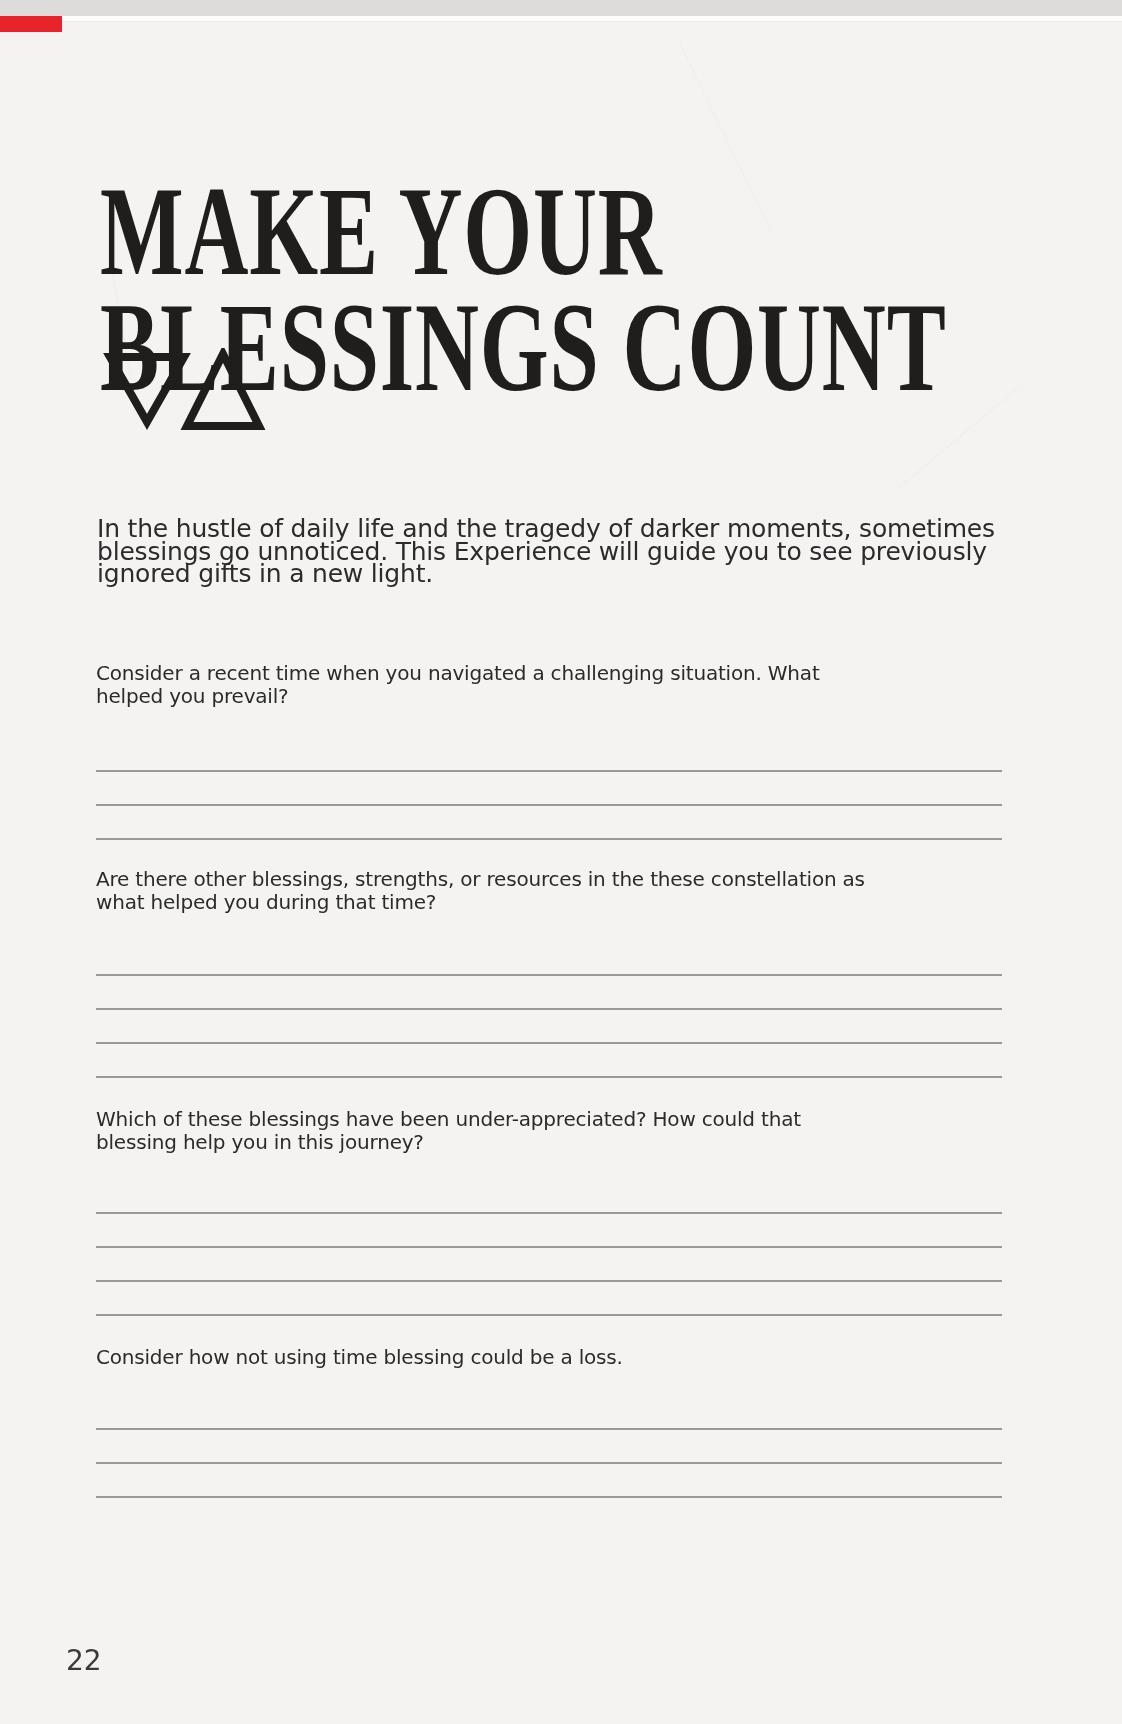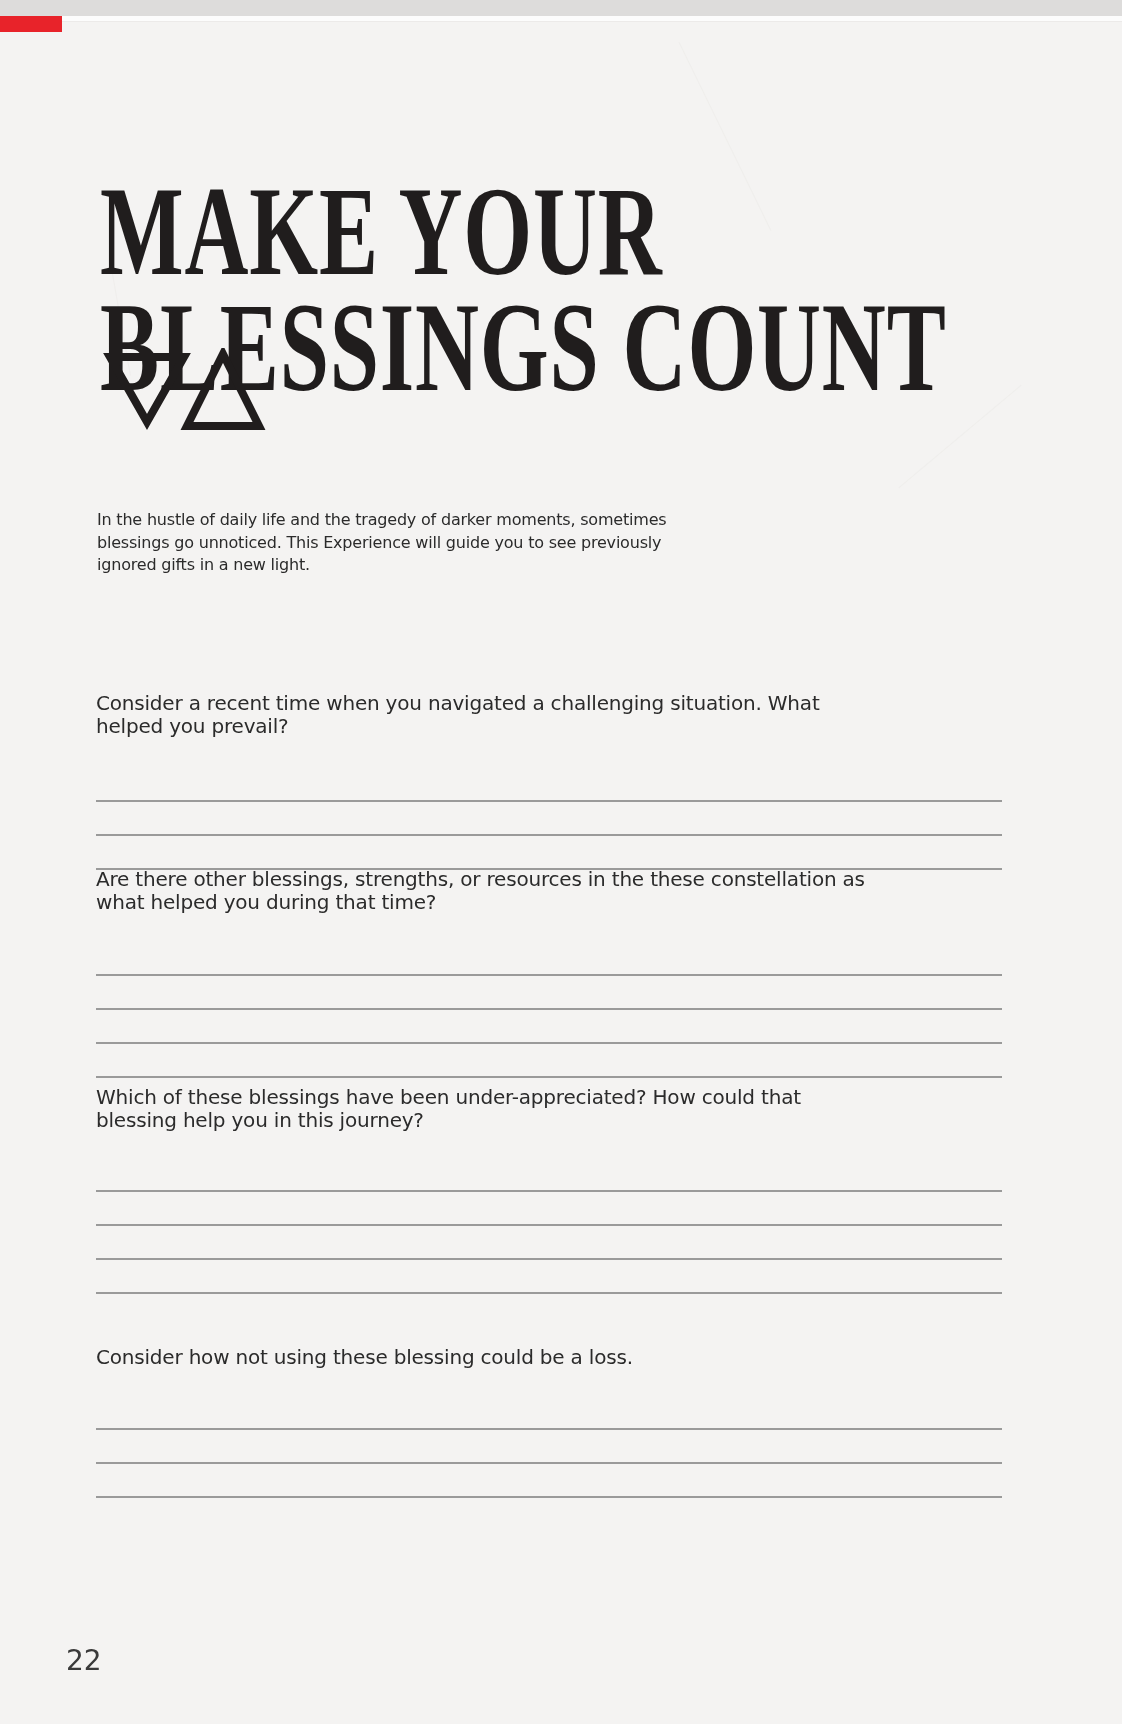--- a/index.html
+++ b/index.html
@@ -29,21 +29,21 @@
     transform:scale(0.82,1.18);
     transform-origin:top left;
     white-space:nowrap;
   }
   .title .tline{display:block;}
 
   .tri-decoration{position:absolute;left:102px;top:332px;}
 
   .intro{
     position:absolute;left:97px;top:477px;width:900px;
-    font-size:16px;line-height:22.5px;letter-spacing:-0.2px;
+    font-size:25px;line-height:22.5px;letter-spacing:-0.2px;
     color:var(--body-text,#2b2b2b);
     white-space:pre-line;
   }
 
   .prompt-block{position:absolute;left:96px;width:908px;}
   .prompt-block .q{
     font-size:20px;line-height:23px;letter-spacing:-0.2px;
     color:var(--body-text,#2b2b2b);
     white-space:pre-line;
   }
@@ -76,51 +76,51 @@
   <svg class="tri-decoration" width="172" height="84" viewBox="0 0 172 84">
     <polygon points="8,9 82,9 45,74" fill="none" stroke="#201d1d" stroke-width="8"></polygon>
     <polygon points="121,6 157,78 85,78" fill="none" stroke="#201d1d" stroke-width="8"></polygon>
   </svg>
 
   <p class="intro">In the hustle of daily life and the tragedy of darker moments, sometimes
 blessings go unnoticed. This Experience will guide you to see previously
 ignored gifts in a new light.</p>
 
   <div id="prompts">
-      <section class="prompt-block" style="top: 676px;">
+      <section class="prompt-block" style="top: 646px;">
         <div class="q">Consider a recent time when you navigated a challenging situation. What
 helped you prevail?</div>
         <div class="lines" style="top: 108px;">
           <div class="answer-line" style="top: 0px;"></div>
           <div class="answer-line" style="top: 34px;"></div>
           <div class="answer-line" style="top: 68px;"></div>
         </div>
       </section>
       <section class="prompt-block" style="top: 852px;">
         <div class="q">Are there other blessings, strengths, or resources in the these constellation as
 what helped you during that time?</div>
         <div class="lines" style="top: 106px;">
           <div class="answer-line" style="top: 0px;"></div>
           <div class="answer-line" style="top: 34px;"></div>
           <div class="answer-line" style="top: 68px;"></div>
           <div class="answer-line" style="top: 102px;"></div>
         </div>
       </section>
-      <section class="prompt-block" style="top: 1070px;">
+      <section class="prompt-block" style="top: 1092px;">
         <div class="q">Which of these blessings have been under-appreciated? How could that
 blessing help you in this journey?</div>
         <div class="lines" style="top: 104px;">
           <div class="answer-line" style="top: 0px;"></div>
           <div class="answer-line" style="top: 34px;"></div>
           <div class="answer-line" style="top: 68px;"></div>
           <div class="answer-line" style="top: 102px;"></div>
         </div>
       </section>
       <section class="prompt-block" style="top: 1330px;">
-        <div class="q">Consider how not using these blessing could be a loss.</div>
+        <div class="q">Consider how not using time blessing could be a loss.</div>
         <div class="lines" style="top: 82px;">
           <div class="answer-line" style="top: 0px;"></div>
           <div class="answer-line" style="top: 34px;"></div>
           <div class="answer-line" style="top: 68px;"></div>
         </div>
       </section>
     </div>
 
   <div class="page-number">22</div>
 </div>

